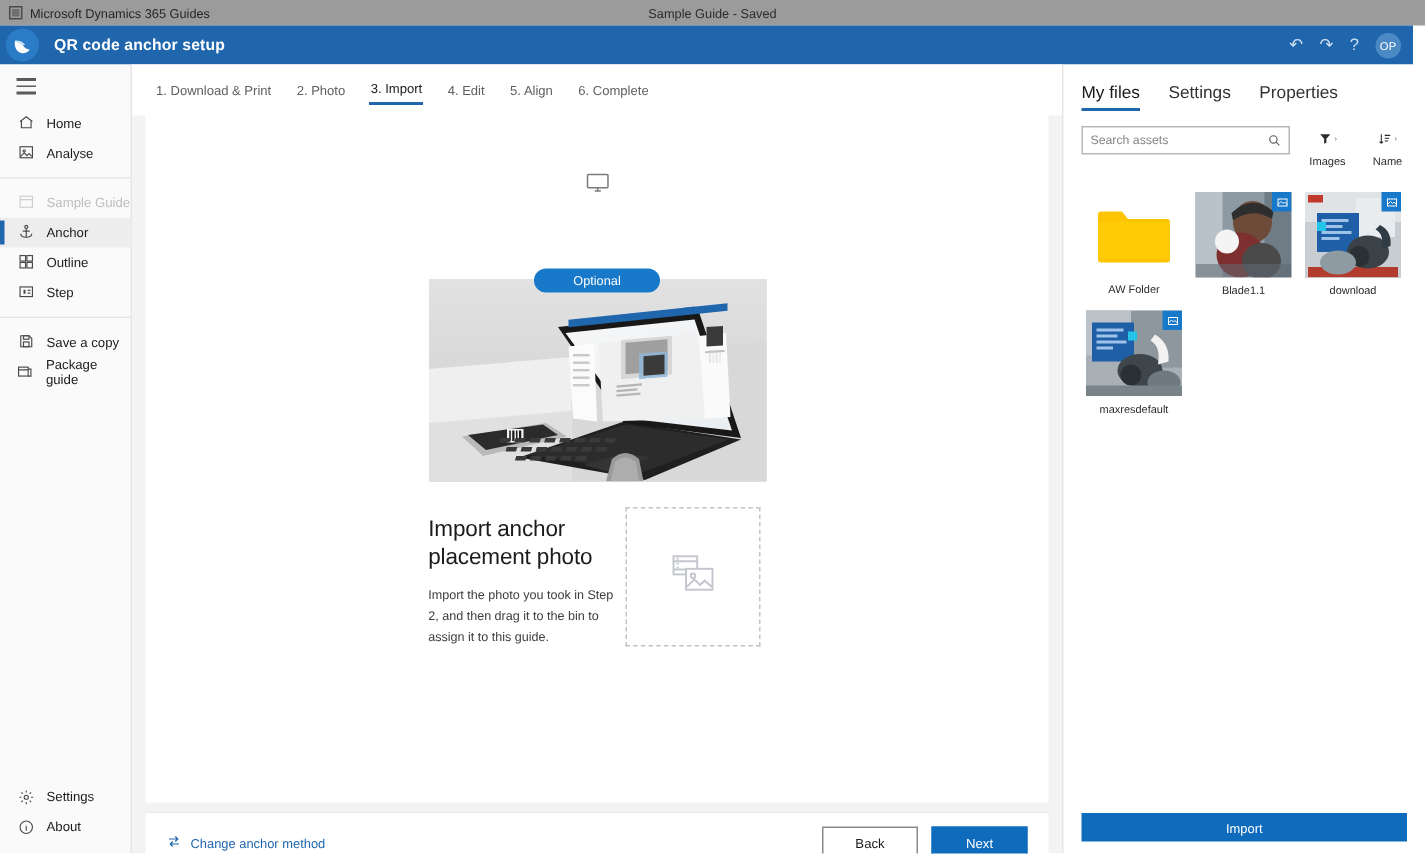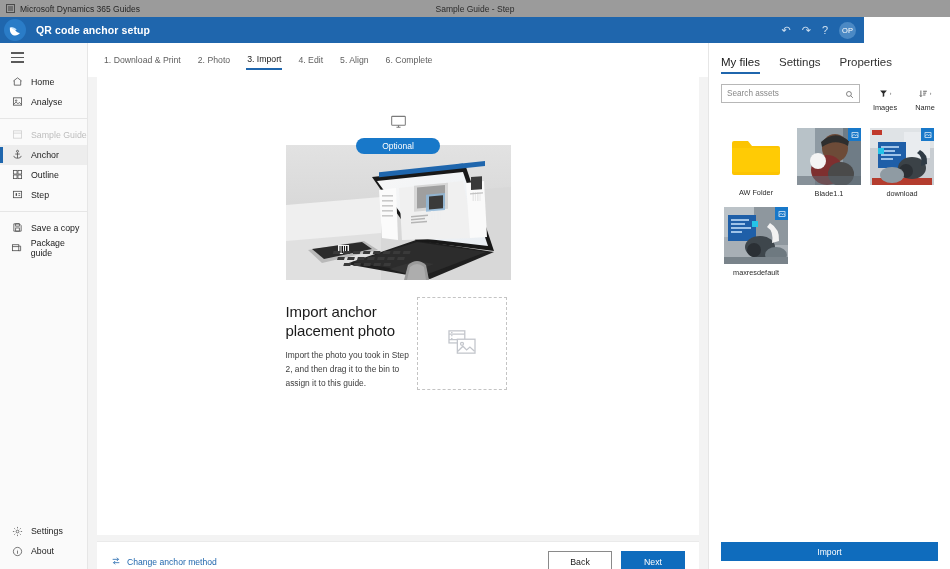--- a/index.html
+++ b/index.html
@@ -21,21 +21,21 @@
   .tb-app-icon { width: 9px; height: 9px; border: 1px solid #4a4a4a; position: relative; }
   .tb-app-icon:after { content:""; position:absolute; left:1px; top:1px; right:1px; bottom:1px; background:#6f6f6f; }
   .titlebar-left span { font-size: 8.5px; color: #262626; }
   .titlebar-center {
     position: absolute; left: 0; right: 0; text-align: center;
     font-size: 8.5px; color: #2b2b2b;
   }
 
   
   .appheader {
-    position: absolute; left: 0; top: 17px; width: 864px; height: 26px;
+    position: absolute; left: 0; top: 17px; width: 942px; height: 26px;
     background: #1f66ad; display: flex; align-items: center;
   }
   .brand-logo {
     width: 22px; height: 22px; margin-left: 4px; border-radius: 50%;
     background: #2a7cc7;
     display: flex; align-items: center; justify-content: center;
   }
   .brand-logo svg { display:block; }
   .app-title { font-size: 10.5px; font-weight: bold; color: #ffffff; margin-left: 10px; letter-spacing: .1px; }
   .header-actions {
@@ -89,21 +89,21 @@
     position: absolute; left: 9px; top: 34px; width: 602px; height: 458px;
     background: #ffffff;
   }
   .canvas-inner {
     position: absolute; left: 0; right: 0; top: 38px;
     display: flex; flex-direction: column; align-items: center;
   }
   .pc-icon { margin-bottom: 4px; }
   .optional-pill {
     background: #1878c9; color: #ffffff; font-size: 8.5px;
-    border-radius: 9px; padding: 3px 26px; margin-bottom: -9px; position: relative; z-index: 3;
+    border-radius: 9px; padding: 3px 26px; margin-bottom: -9px; position: relative; z-index: 3; margin-top: 40px;
   }
   .hero {
     width: 225px; height: 135px; position: relative; overflow: hidden;
     background: #c9c9c9;
   }
   .hero svg { display: block; }
 
   .lower { display: flex; gap: 30px; margin-top: 22px; width: 225px; position: relative; }
   .lower-text { width: 125px; }
   .lower-text h2 {
@@ -186,21 +186,21 @@
 </head>
 <body>
 
 <div id="app">
 
   <div class="titlebar">
     <div class="titlebar-left">
       <div class="tb-app-icon"></div>
       <span>Microsoft Dynamics 365 Guides</span>
     </div>
-    <div class="titlebar-center">Sample Guide - Step</div>
+    <div class="titlebar-center">Sample Guide - Saved</div>
   </div>
 
   <div class="appheader">
     <div class="brand-logo">
       <svg width="15" height="15" viewBox="0 0 24 24" aria-hidden="true">
         <path d="M3 7c4 0 7 2 9 5 1.6 2.4 4 4 7 4-1.5 2.5-4.5 4-7.5 4C7 20 3.5 16 3 11z" fill="#ffffff"></path>
         <path d="M3 6.5c5-.3 8.5 1.2 11 4.5-2.6.6-5-.3-7-1.8C5.7 8.2 4.3 7.2 3 6.5z" fill="#c7e4fb"></path>
       </svg>
     </div>
     <div class="app-title">QR code anchor setup</div>

